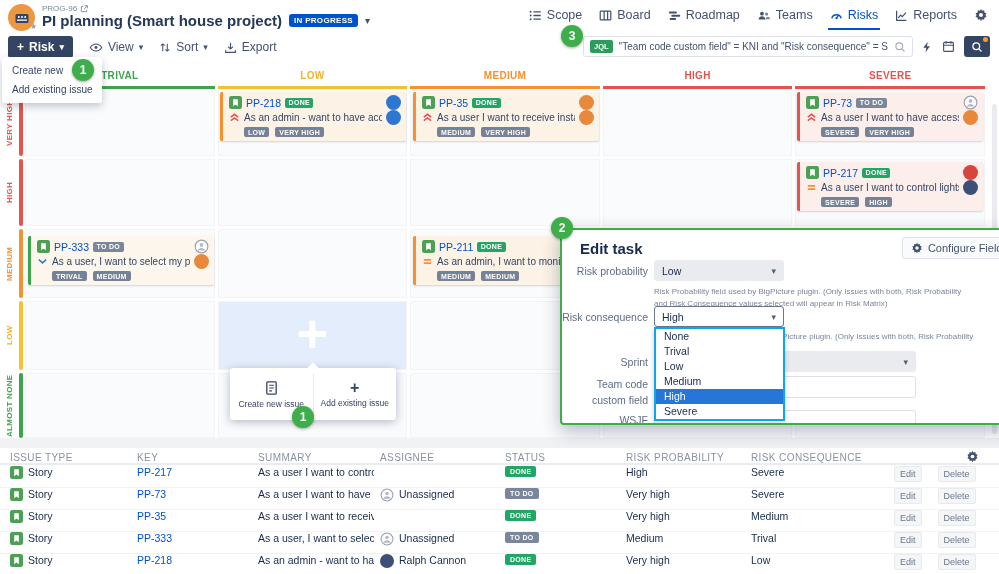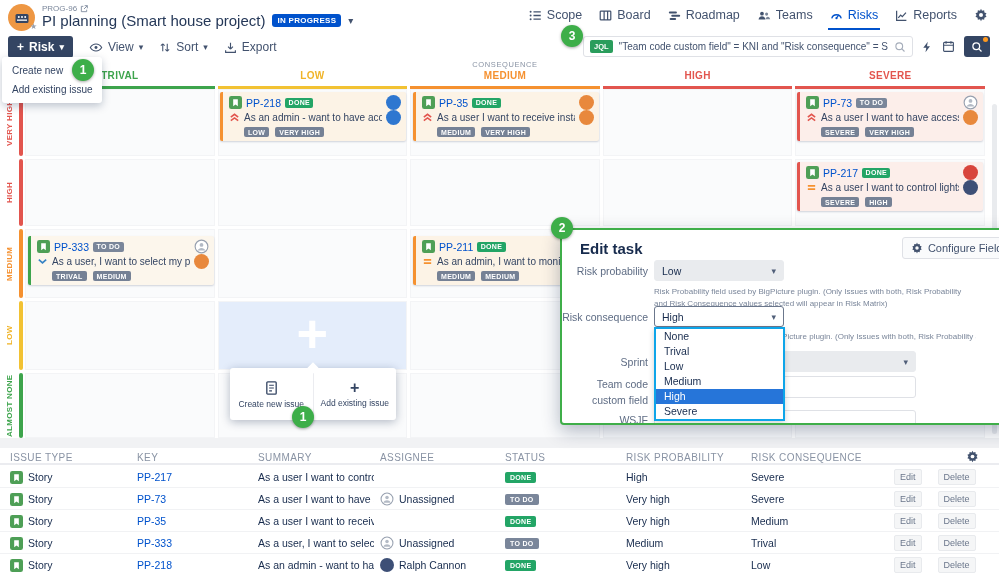--- a/index.html
+++ b/index.html
@@ -6,21 +6,21 @@
 html,body{background:#fff}
 body{font-family:"Liberation Sans",sans-serif;color:#172b4d}
 .app{position:relative;width:999px;height:574px;overflow:hidden;background:#fff}
 svg{display:block}
 
 
 .logo{position:absolute;left:8px;top:4px;width:27px;height:27px;border-radius:50%;background:#ee9743;display:flex;align-items:center;justify-content:center}
 .logo-star{position:absolute;left:30px;top:22px;color:#97a0af;font-size:8px}
 .crumb{position:absolute;left:42px;top:4px;font-size:8px;color:#7a869a;display:flex;align-items:center;gap:3px}
 .title-row{position:absolute;left:42px;top:12px;display:flex;align-items:center;gap:7px}
-.title{font-size:15px;font-weight:400;color:#253858}
+.title{font-size:15px;font-weight:700;color:#253858}
 .badge-inprogress{background:#0052cc;color:#fff;font-size:8px;font-weight:700;padding:2px 5px;border-radius:3px;letter-spacing:.3px}
 .chev{color:#42526e;font-size:10px}
 .nav{position:absolute;right:11px;top:8px;display:flex;gap:17px;align-items:center;color:#42526e;font-size:12.5px}
 .nav-item{display:flex;gap:5px;align-items:center;position:relative;cursor:pointer}
 .nav-item.active{color:#0052cc}
 .nav-item.active:after{content:"";position:absolute;left:-2px;right:-2px;bottom:-8px;height:2px;background:#0052cc}
 
 
 .tb{position:absolute;top:36px;left:8px;display:flex;gap:16px;align-items:center}
 .btn-risk{background:#344563;color:#fff;font-size:12px;font-weight:700;padding:4px 9px;border-radius:3px;display:flex;gap:5px;align-items:center}
@@ -112,21 +112,21 @@
 
 .anno{position:absolute;width:22px;height:22px;border-radius:50%;background:#3dae49;color:#fff;font-size:12px;font-weight:700;display:flex;align-items:center;justify-content:center;z-index:30;box-shadow:0 1px 3px rgba(0,0,0,.35)}
 
 
 .gapband{position:absolute;top:438px;left:0;width:999px;height:10px;background:#f1f2f4}
 .btable{position:absolute;top:448px;left:0;width:999px;height:126px;background:#fff}
 .thead{position:absolute;top:0;left:0;width:999px;height:17px;border-bottom:2px solid #ebecf0}
 .th{position:absolute;top:4px;font-size:10px;font-weight:400;color:#8993a4;letter-spacing:.4px}
 .tgear{position:absolute;left:966px;top:2px;color:#42526e;cursor:pointer}
 .trow{position:absolute;left:0;width:999px;height:22px;border-bottom:1px solid #f1f2f4}
-.td{position:absolute;top:0;height:22px;display:flex;align-items:center;gap:5px;font-size:10.5px;color:#172b4d}
+.td{position:absolute;top:0;height:22px;display:flex;align-items:flex-start;gap:5px;font-size:10.5px;color:#172b4d}
 .c-type{left:10px;width:110px}
 .c-key{left:137px;width:95px}
 .c-sum{left:258px;width:116px;overflow:hidden;white-space:nowrap}
 .c-asg{left:380px;width:120px}
 .c-status{left:505px;width:80px}
 .c-prob{left:626px;width:110px}
 .c-cons{left:751px;width:110px}
 .c-act{left:894px;width:67px;gap:16px}
 .tkey{color:#0052cc}
 .tbadge{font-size:7px;font-weight:700;color:#fff;border-radius:2px;padding:2px 5px;letter-spacing:.3px}
@@ -268,21 +268,20 @@
     <div class="btn-search-dark">
       <svg width="12" height="12" viewBox="0 0 16 16">
           <circle cx="7" cy="7" r="4.5" stroke="#fff" stroke-width="1.7" fill="none"></circle>
           <path d="M10.5 10.5L14 14" stroke="#fff" stroke-width="1.7"></path>
         </svg>
       <span class="dot"></span>
     </div>
 
   </div>
 
-  <div class="consequence-lbl">CONSEQUENCE</div>
   <div class="col-heads">
     <div class="col-head ch0">TRIVAL</div>
     <div class="col-head ch1">LOW</div>
     <div class="col-head ch2">MEDIUM</div>
     <div class="col-head ch3">HIGH</div>
     <div class="col-head ch4">SEVERE</div>
   </div>
 
   <div class="grid">
     <div class="mcell"></div>

